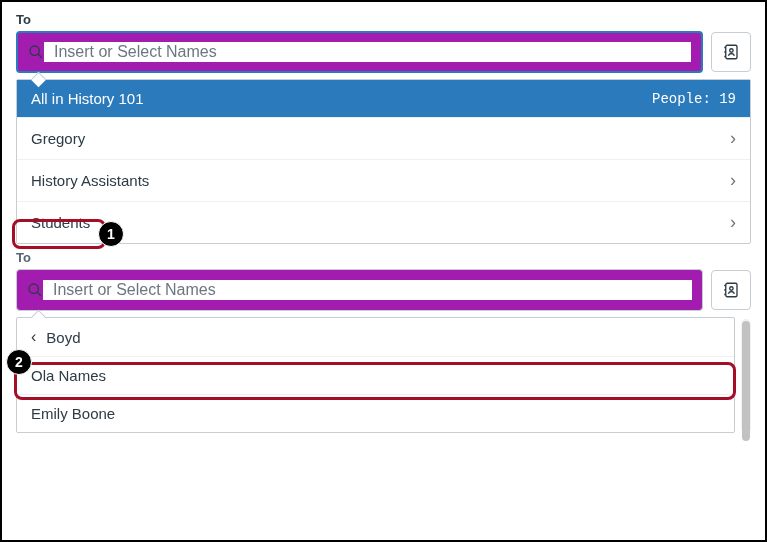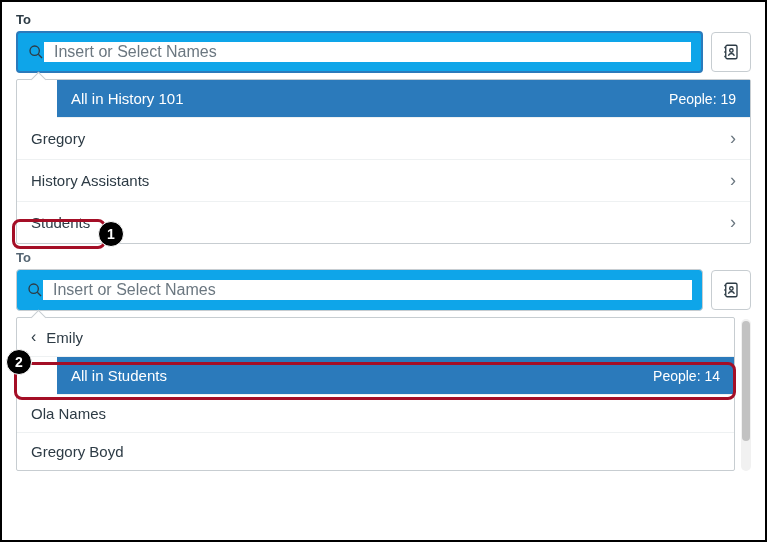--- a/index.html
+++ b/index.html
@@ -32,21 +32,21 @@
     margin-bottom: 6px;
   }
   .search-wrapper {
     flex: 1;
     display: flex;
     align-items: center;
     border: 2px solid #2b7abb;
     border-radius: 4px;
     height: 42px;
     padding: 0 10px;
-    background: #0ea5e9;
+    background: #a21caf;
   }
   .search-wrapper.plain {
     border: 1px solid #c7cdd1;
   }
   .search-icon {
     width: 16px; height: 16px;
     flex: 0 0 auto;
     color: #2d3b45;
   }
   .search-input {
@@ -91,34 +91,34 @@
     justify-content: space-between;
     padding: 10px 14px;
     font-size: 15px;
     border-bottom: 1px solid #eef1f2;
     cursor: pointer;
   }
   .dd-item:last-child { border-bottom: none; }
   .dd-item.selected {
     background: #2b7abb;
     color: #fff;
-    margin-left: 40px;
   }
   .dd-item .left {
     display:flex;
     align-items:center;
     gap:10px;
   }
   .chevron {
     color:#6b7780;
     font-size:18px;
     font-weight:300;
   }
   .people {
     font-size: 14px;
+    font-family: Liberation Mono, monospace;
   }
   .callout-red {
     position:absolute;
     border:3px solid #a40e26;
     border-radius:8px;
     pointer-events:none;
   }
   #callout1 { left:12px; top:219px; width:94px; height:30px; }
   #callout2 { left:14px; top:362px; width:722px; height:38px; }
   .badge {
@@ -255,34 +255,30 @@
         <line x1="3" y1="18" x2="5" y2="18"></line>
       </svg>
     </div>
   </div>
 
   <div class="scroll-area">
     <div class="dropdown2">
       <div class="dd-item">
         <span class="left">
           <span class="back-chevron">‹</span>
-          <span>Emily</span>
+          <span>Boyd</span>
         </span>
         <span></span>
-      </div>
-      <div class="dd-item selected">
-        <span>All in Students</span>
-        <span class="people">People: 14</span>
       </div>
       <div class="dd-item">
         <span>Ola Names</span>
         <span></span>
       </div>
       <div class="dd-item">
-        <span>Gregory Boyd</span>
+        <span>Emily Boone</span>
         <span></span>
       </div>
     </div>
     <div class="scrollbar">
       <div class="thumb"></div>
     </div>
   </div>
 </div>
 
 <div id="callout1" class="callout-red"></div>

